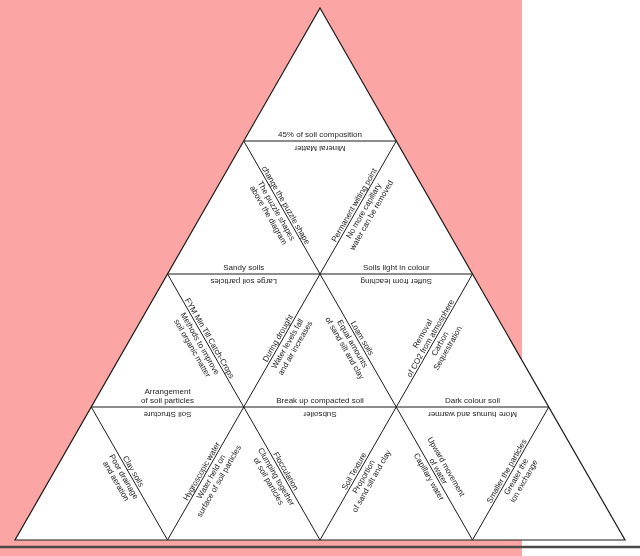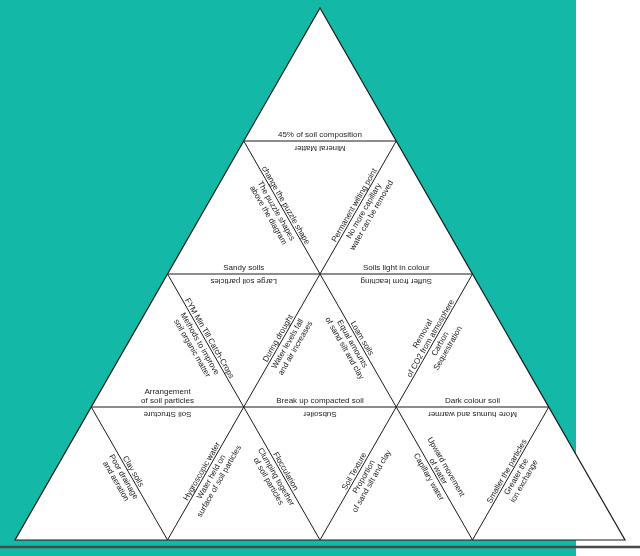--- a/index.html
+++ b/index.html
@@ -5,23 +5,23 @@
   html, body {
     margin: 0;
     padding: 0;
     background: #ffffff;
     width: 640px;
     height: 556px;
     overflow: hidden;
   }
   .stage {
     position: relative;
-    width: 576px;
+    width: 522px;
     height: 556px;
-    background: #14b8a6;
+    background: #fca5a5;
     text-align: right;
   }
   svg text {
     font-family: "Liberation Sans", sans-serif;
     font-size: 8px;
     fill: #1c1c1c;
     text-anchor: middle;
   }
   svg .grid {
     stroke: #1a1a1a;

